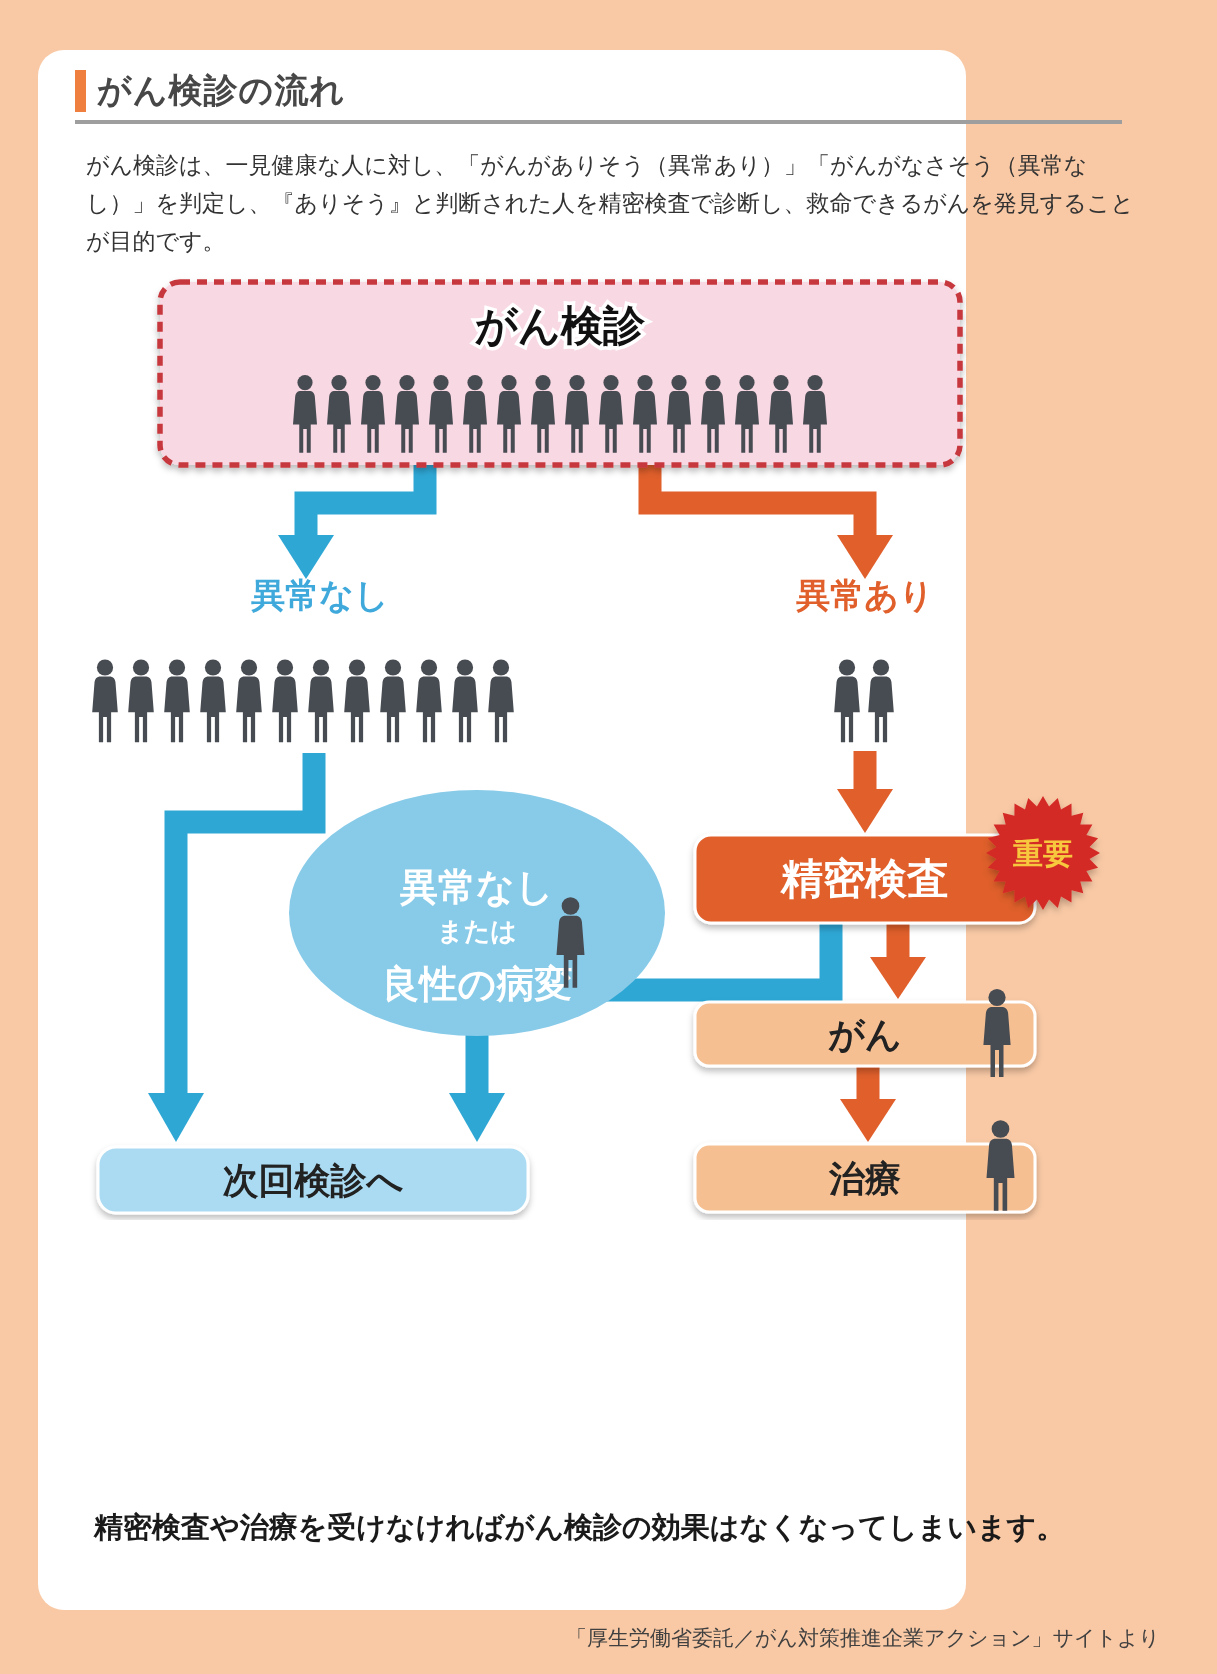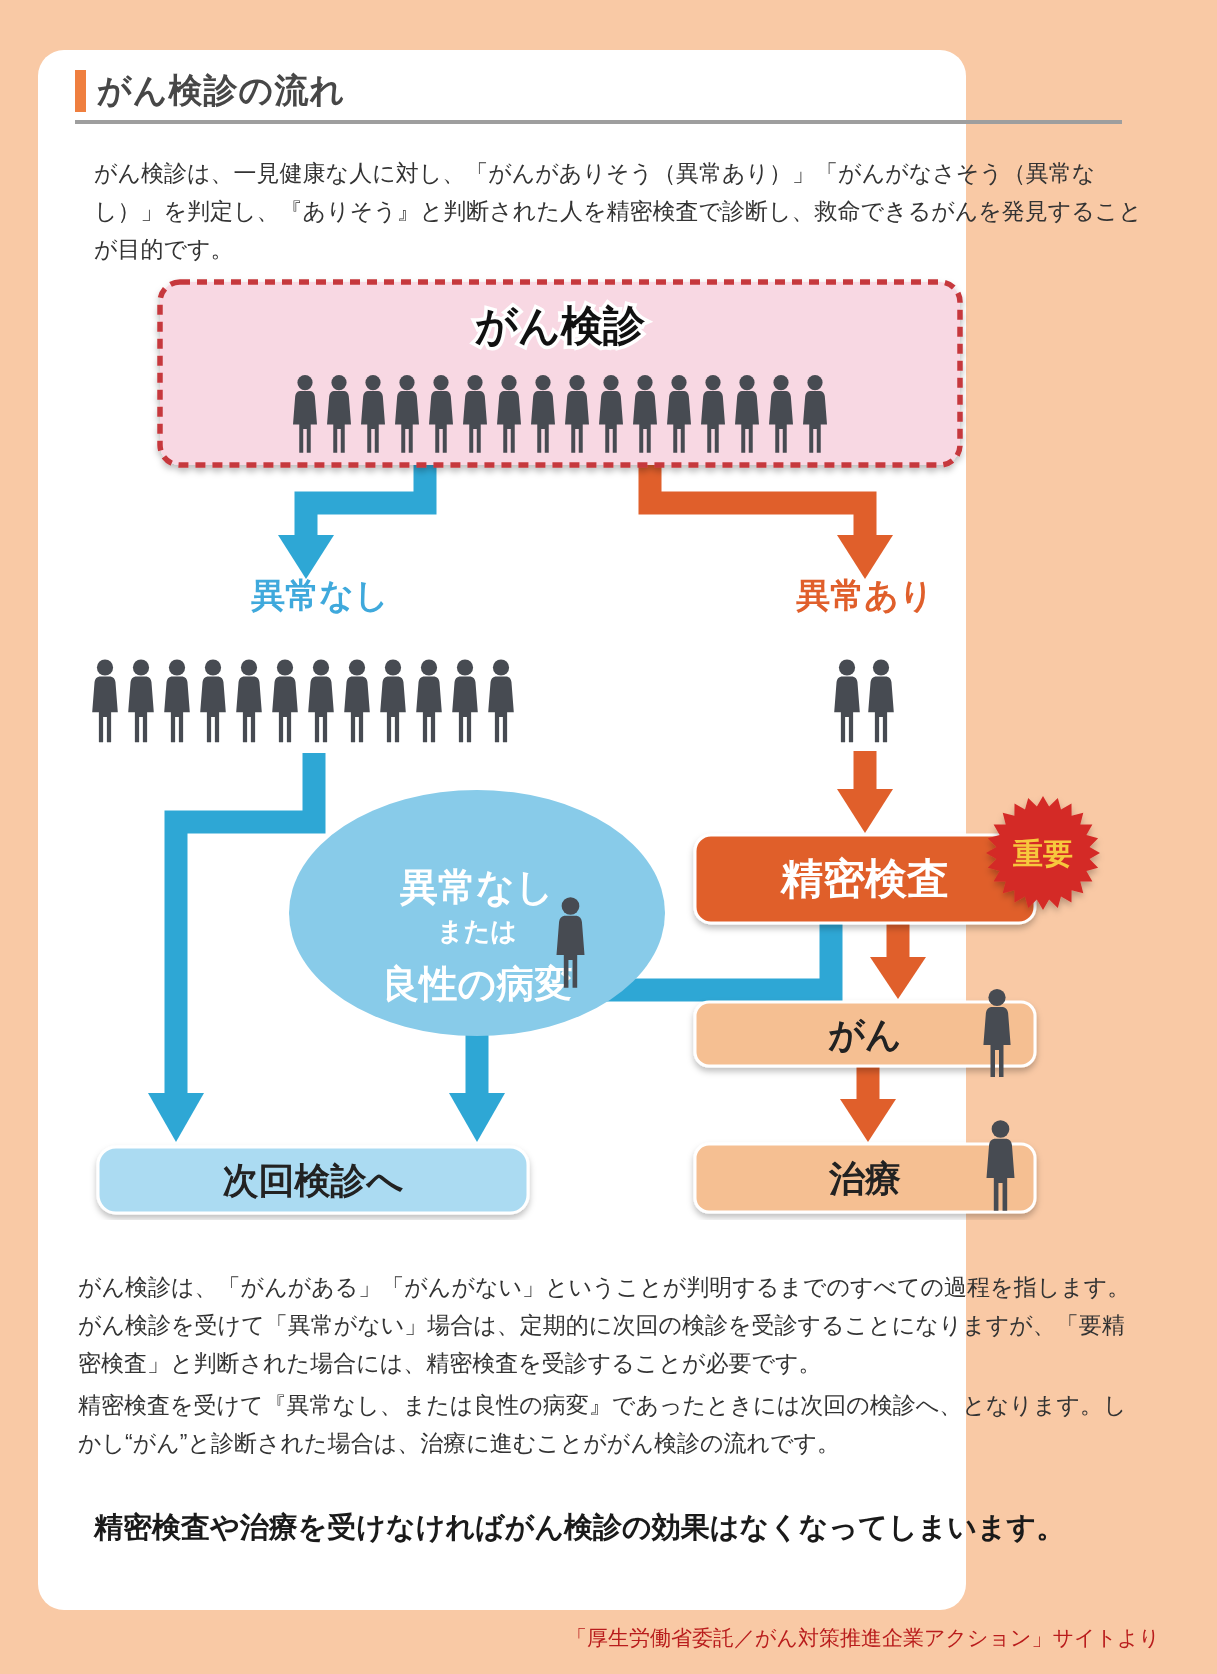--- a/index.html
+++ b/index.html
@@ -20,38 +20,38 @@
   }
   .title-block h1{
     margin:0;font-size:34px;font-weight:bold;color:#474747;
     padding-left:22px;position:relative;line-height:44px;letter-spacing:1px;
   }
   .accent-bar{
     position:absolute;left:0;top:2px;width:11px;height:42px;background:#EF7F3F;
   }
   
   .intro{
-    position:absolute;left:40px;top:88px;width:1066px;margin:16px;
+    position:absolute;left:40px;top:88px;width:1066px;margin:8px;
     font-size:23px;line-height:38px;color:#333;
     font-feature-settings:"palt";
   }
   .bodytext{
     position:absolute;left:40px;top:1218px;width:1066px;
     font-size:23px;line-height:38px;color:#333;
     font-feature-settings:"palt";
   }
   .bodytext p{margin:0 0 4px 0;}
   .emphasis{
     position:absolute;left:47px;top:1448px;width:1054px;margin:9px;
     font-size:29px;line-height:40px;font-weight:bold;color:#1a1a1a;
     font-feature-settings:"palt";
   }
   .source{
     position:absolute;right:57px;top:1624px;margin:0;
-    font-size:21px;color:#b91c1c;font-feature-settings:"palt";
+    font-size:21px;color:#404040;font-feature-settings:"palt";
   }
   
   .flow{position:absolute;left:37px;top:195px;}
   svg text{font-family:"Liberation Sans","DejaVu Sans",sans-serif;font-weight:bold;}
   .mid{text-anchor:middle;}
   .t-screening{font-size:42px;fill:#111;stroke:#fff;stroke-width:7px;paint-order:stroke;}
   .t-branch-blue{font-size:34px;}
   .t-branch-orange{font-size:34px;}
   .t-exam{font-size:42px;fill:#fff;}
   .t-ellipse-big{font-size:38px;fill:#fff;}
@@ -172,21 +172,17 @@
     <rect class="whitebox" x="620" y="899" width="340" height="68" rx="14" filter="url(#soft)" fill="#F5BF92"></rect>
     <text class="mid t-box" x="790" y="946">治療</text>
     <g transform="translate(908,872)" fill="#474B52">
         <use href="#person-icon" xlink:href="#person-icon" x="0" y="0" width="35" height="95"></use>
       </g>
 
     <rect class="whitebox" x="23" y="902" width="430" height="66" rx="18" filter="url(#soft)" fill="#ABDBF2"></rect>
     <text class="mid t-box" x="238" y="948">次回検診へ</text>
   </svg>
 
-  <div class="bodytext">
-    <p>がん検診は、「がんがある」「がんがない」ということが判明するまでのすべての過程を指します。がん検診を受けて「異常がない」場合は、定期的に次回の検診を受診することになりますが、「要精密検査」と判断された場合には、精密検査を受診することが必要です。</p>
-    <p>精密検査を受けて『異常なし、または良性の病変』であったときには次回の検診へ、となります。しかし“がん”と診断された場合は、治療に進むことががん検診の流れです。</p>
-  </div>
 
   <p class="emphasis">精密検査や治療を受けなければがん検診の効果はなくなってしまいます。</p>
 </div>
 
 <p class="source">「厚生労働省委託／がん対策推進企業アクション」サイトより</p>
 
 </body></html>

